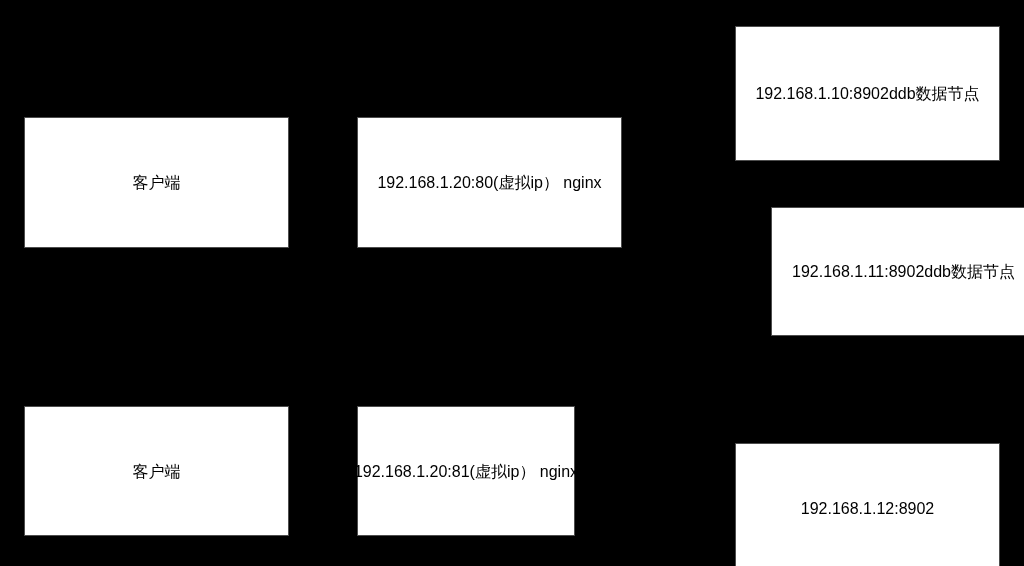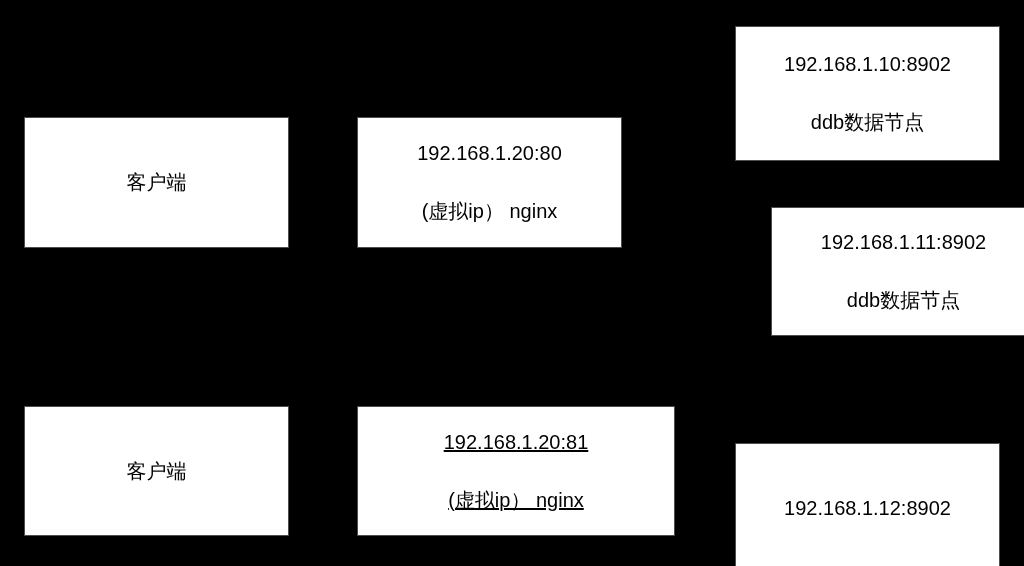--- a/index.html
+++ b/index.html
@@ -15,37 +15,37 @@
     overflow: hidden;
     font-family: "Liberation Sans", "DejaVu Sans", sans-serif;
   }
   .node {
     position: absolute;
     box-sizing: border-box;
     background: var(--box-fill, #ffffff);
     border: 1px solid var(--box-border, #4d4d4d);
     color: var(--box-text, #000000);
     display: flex;
-    flex-direction: column;
+    flex-direction: row;
     align-items: center;
     justify-content: center;
     row-gap: 33px;
     text-align: center;
-    font-size: 20px;
+    font-size: 16px;
     line-height: 25px;
   }
   .line { white-space: nowrap; }
 
   
   #node-client-top    { left: 24px;  top: 117px; width: 265px; height: 131px; }
   #node-nginx-top     { left: 357px; top: 117px; width: 265px; height: 131px; }
   #node-data-10       { left: 735px; top: 26px;  width: 265px; height: 135px; }
   #node-data-11       { left: 735px; top: 207px; width: 265px; height: 129px; margin-left: 36px; }
   #node-client-bottom { left: 24px;  top: 406px; width: 265px; height: 130px; }
-  #node-nginx-bottom  { left: 357px; top: 406px; width: 318px; height: 130px; text-decoration: underline; }
+  #node-nginx-bottom  { left: 357px; top: 406px; width: 218px; height: 130px; }
   #node-control-12    { left: 735px; top: 407px; width: 265px; height: 131px; margin-top: 36px; }
 </style>
 </head>
 <body>
 
 <div class="canvas" style="--bg: #000000; --box-fill: #ffffff; --box-border: #4d4d4d; --box-text: #000000;">
 
   <div class="node" id="node-client-top">
     <div class="line">客户端</div>
   </div>

